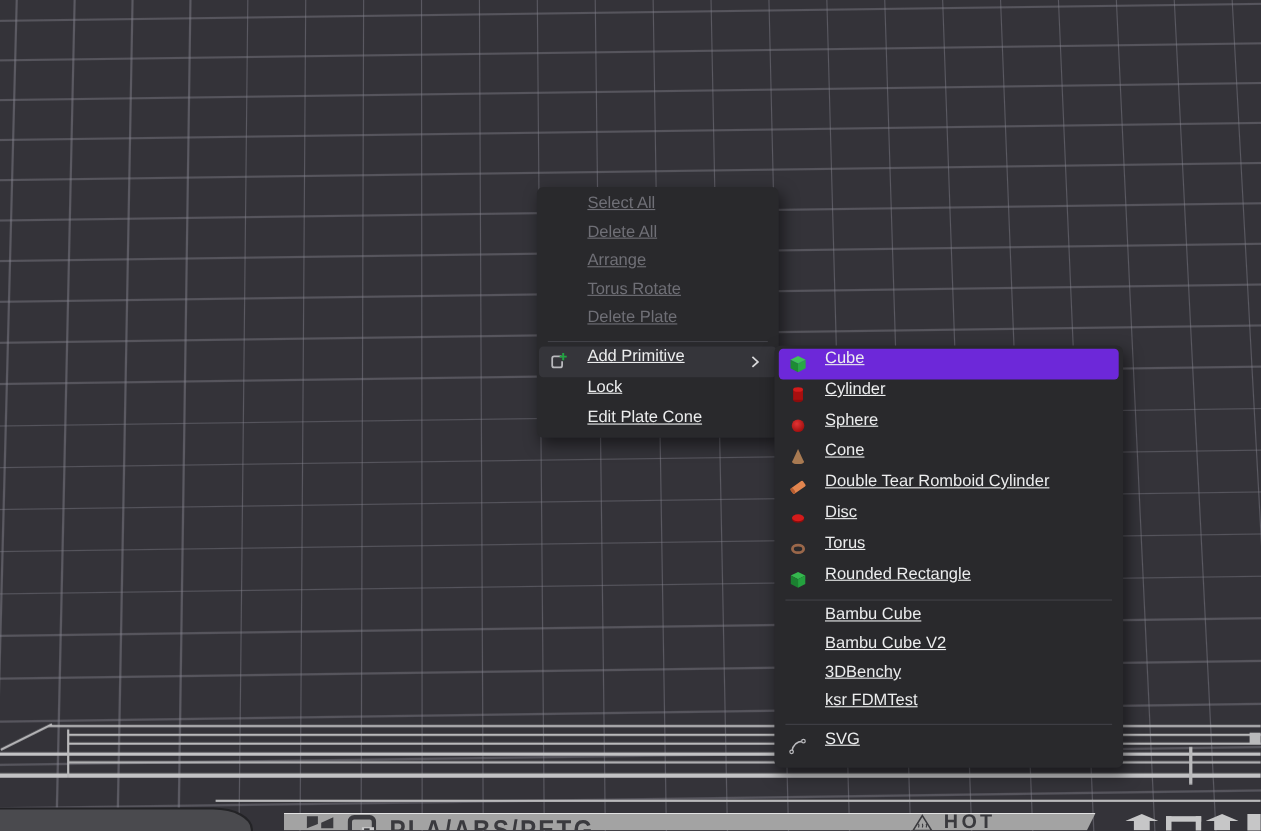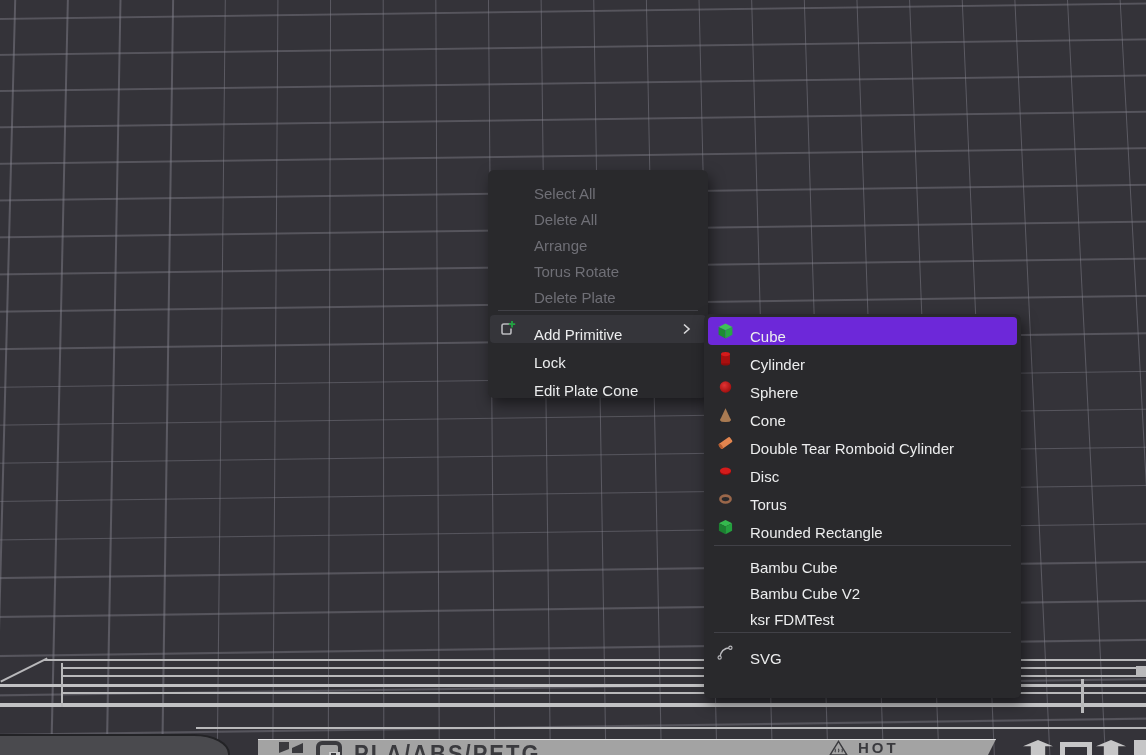--- a/index.html
+++ b/index.html
@@ -18,29 +18,29 @@
   
   .plate-tab{position:absolute;left:-4px;top:734px;width:230px;height:26px;
     background:#4a4a4e;border:2px solid #232326;border-top-right-radius:36px 20px;}
   .plate-strip{position:absolute;left:258px;top:739px;width:738px;height:16px;
     background:#a3a3a3;box-shadow:inset 0 1px 0 #e2e2e3;overflow:hidden;
     clip-path:polygon(0 0,738px 0,730px 16px,0 16px);}
   .brand-text{position:absolute;left:96px;top:1px;font-size:22px;font-weight:700;
     color:#3a3a3e;letter-spacing:2px;white-space:nowrap;
     transform:scaleY(1.12);transform-origin:left top;}
   .hot-group{position:absolute;left:570px;top:1px;display:flex;align-items:flex-start;gap:9px;}
-  .hot-text{font-size:15px;font-weight:700;color:#3a3a3e;letter-spacing:3px;line-height:15px;}
+  .hot-text{font-size:18px;font-weight:700;color:#3a3a3e;letter-spacing:3px;line-height:15px;}
   .bicon{position:absolute;background:#c6c6c7;}
   .arrow-up{clip-path:polygon(50% 0,100% 42%,74% 42%,74% 100%,26% 100%,26% 42%,0 42%);}
   .sq-icon{position:absolute;box-sizing:border-box;border:5px solid #c6c6c7;border-bottom:none;background:transparent;}
   
   .menu{position:absolute;background:#29292c;border-radius:6px;
         box-shadow:3px 6px 14px rgba(0,0,0,.5);}
-  .mi{position:relative;display:flex;align-items:flex-end;font-size:15px;
-      color:#ecedee;cursor:default;}
+  .mi{position:relative;display:flex;align-items:flex-start;font-size:15px;
+      color:#ecedee;cursor:default;text-decoration:underline;}
   .mi .lbl{padding-left:46px;white-space:nowrap;}
   .mi.disabled{color:#6f6f76;}
   .mi.hl1{background:#35353a;border-radius:4px;margin:0 2px;}
   .mi.hl1 .lbl{padding-left:44px;}
   .mi.hl2{background:#6d28d9;border-radius:4px;margin:0 4px;}
   .mi.hl2 .lbl{padding-left:42px;}
   .divider{height:1px;background:#414147;margin:4px 10px;}
   .row-icon{position:absolute;left:10px;top:50%;transform:translateY(-50%);
             width:18px;height:18px;display:block;}
   .sub .row-icon{left:13px;width:17px;height:17px;}
@@ -217,20 +217,23 @@
 
     <div class="divider"></div>
 
     <div class="mi h26">
       <span class="lbl">Bambu Cube</span>
       </div>
     <div class="mi h26">
       <span class="lbl">Bambu Cube V2</span>
       </div>
     <div class="mi h26">
+      <span class="lbl">3DBenchy</span>
+      </div>
+    <div class="mi h26">
       <span class="lbl">ksr FDMTest</span>
       </div>
 
     <div class="divider"></div>
 
     <div class="mi h30">
       <svg class="row-icon" viewBox="0 0 18 18">
         <path d="M3 15 Q4 5 14 4.5" fill="none" stroke="#b9b9bd" stroke-width="1.5"></path>
         <circle cx="2.8" cy="14.8" r="1.7" fill="#29292c" stroke="#b9b9bd" stroke-width="1.2"></circle>
         <circle cx="14.2" cy="4.5" r="1.7" fill="#29292c" stroke="#b9b9bd" stroke-width="1.2"></circle>

